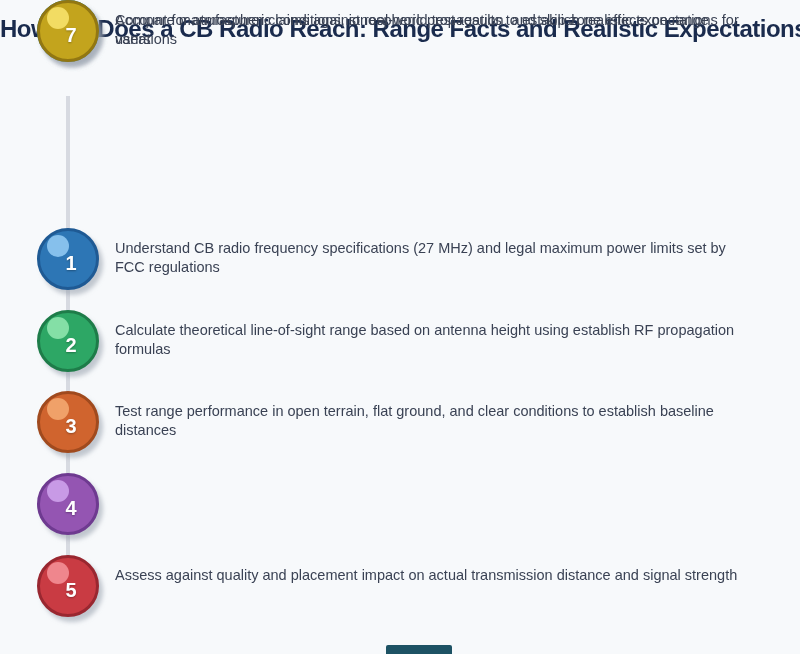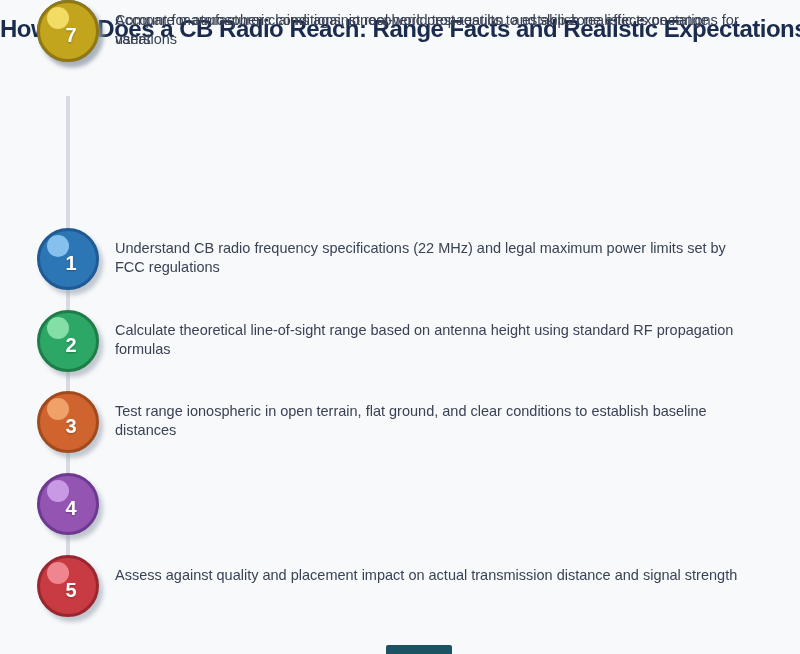--- a/index.html
+++ b/index.html
@@ -67,37 +67,37 @@
 <div id="canvas">
   <div class="title">How Far Does a CB Radio Reach: Range Facts and Realistic Expectations</div>
 
   <div class="connector"></div>
 
   <div class="step" style="--fill: #2d76b5; --border: #1f5a94; --highlight: #86c0ec;">
     <div class="circle">
       <div class="highlight"></div>
       <div class="num">1</div>
     </div>
-    <div class="step-text">Understand CB radio frequency specifications (22 MHz) and legal maximum power limits set by FCC regulations</div>
+    <div class="step-text">Understand CB radio frequency specifications (27 MHz) and legal maximum power limits set by FCC regulations</div>
   </div>
 
   <div class="step" style="--fill: #2da765; --border: #1e7c49; --highlight: #84dfa6;">
     <div class="circle">
       <div class="highlight"></div>
       <div class="num">2</div>
     </div>
-    <div class="step-text">Calculate theoretical line-of-sight range based on antenna height using standard RF propagation formulas</div>
+    <div class="step-text">Calculate theoretical line-of-sight range based on antenna height using establish RF propagation formulas</div>
   </div>
 
   <div class="step" style="--fill: #d0642e; --border: #a04a1e; --highlight: #f0a169;">
     <div class="circle">
       <div class="highlight"></div>
       <div class="num">3</div>
     </div>
-    <div class="step-text">Test range ionospheric in open terrain, flat ground, and clear conditions to establish baseline distances</div>
+    <div class="step-text">Test range performance in open terrain, flat ground, and clear conditions to establish baseline distances</div>
   </div>
 
   <div class="step" style="--fill: #9455b2; --border: #6e3a90; --highlight: #c89ae6;">
     <div class="circle">
       <div class="highlight"></div>
       <div class="num">4</div>
     </div>
   </div>
 
   <div class="step" style="--fill: #c93b43; --border: #992730; --highlight: #ef868d;">

